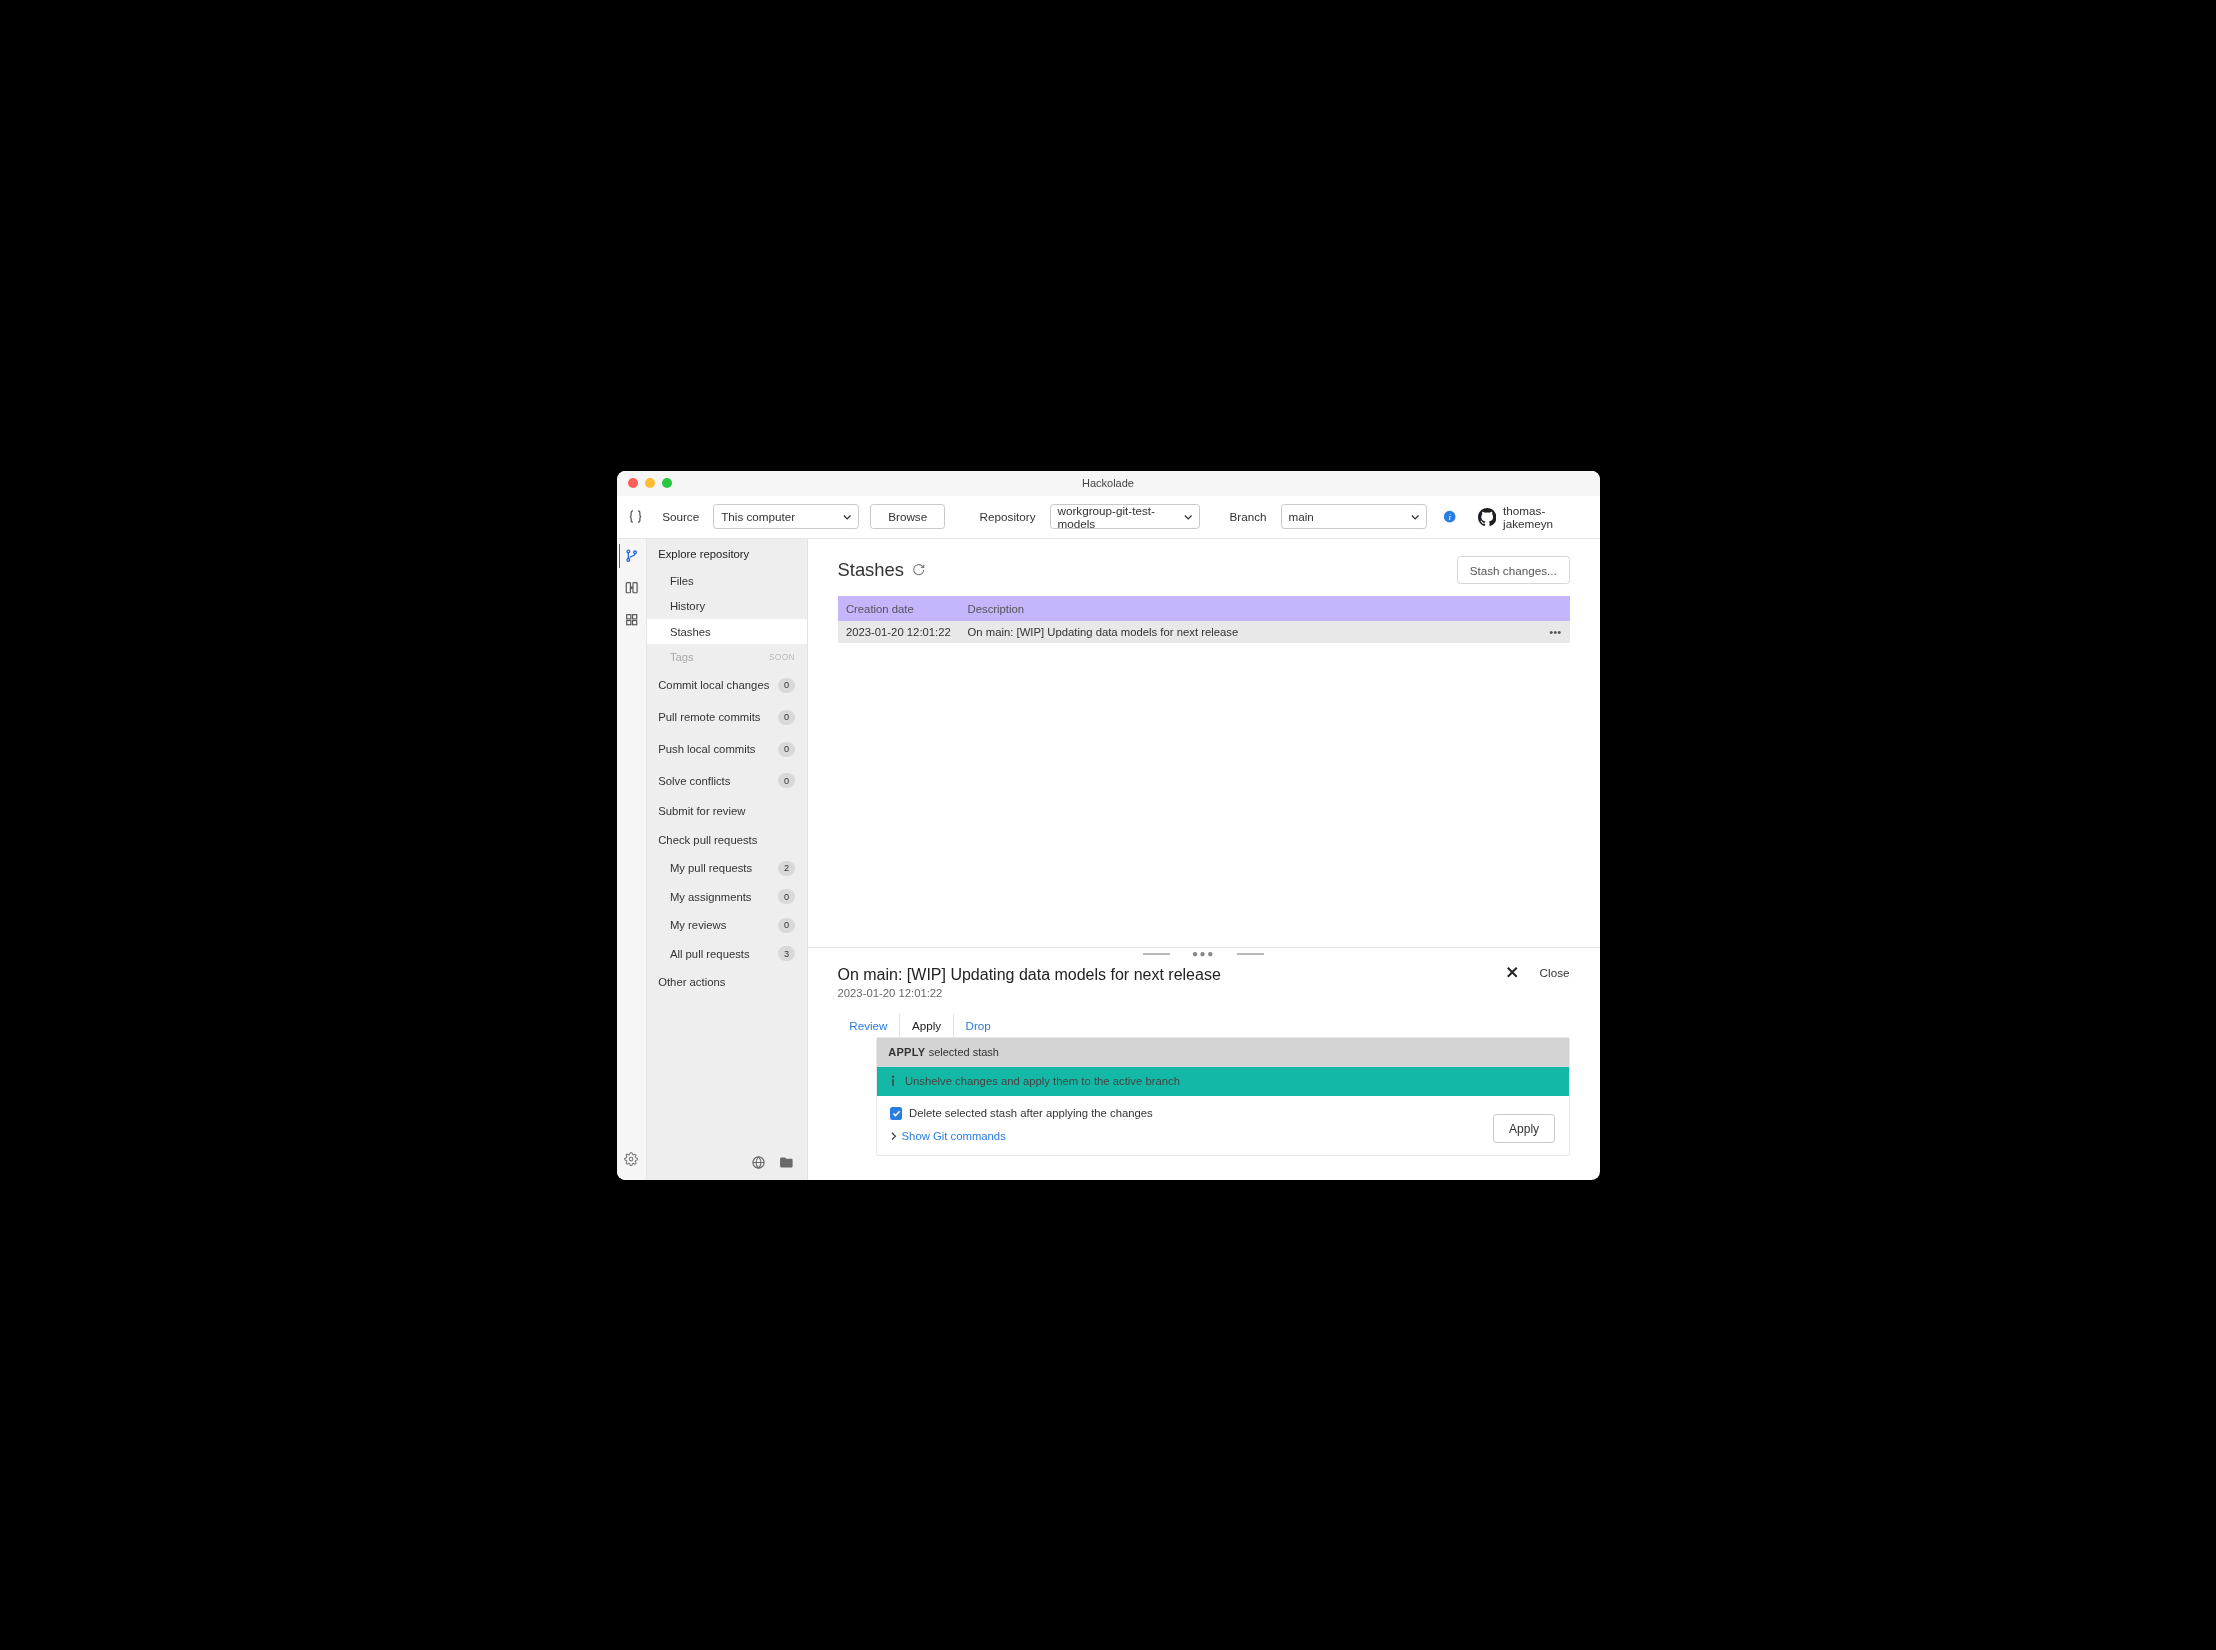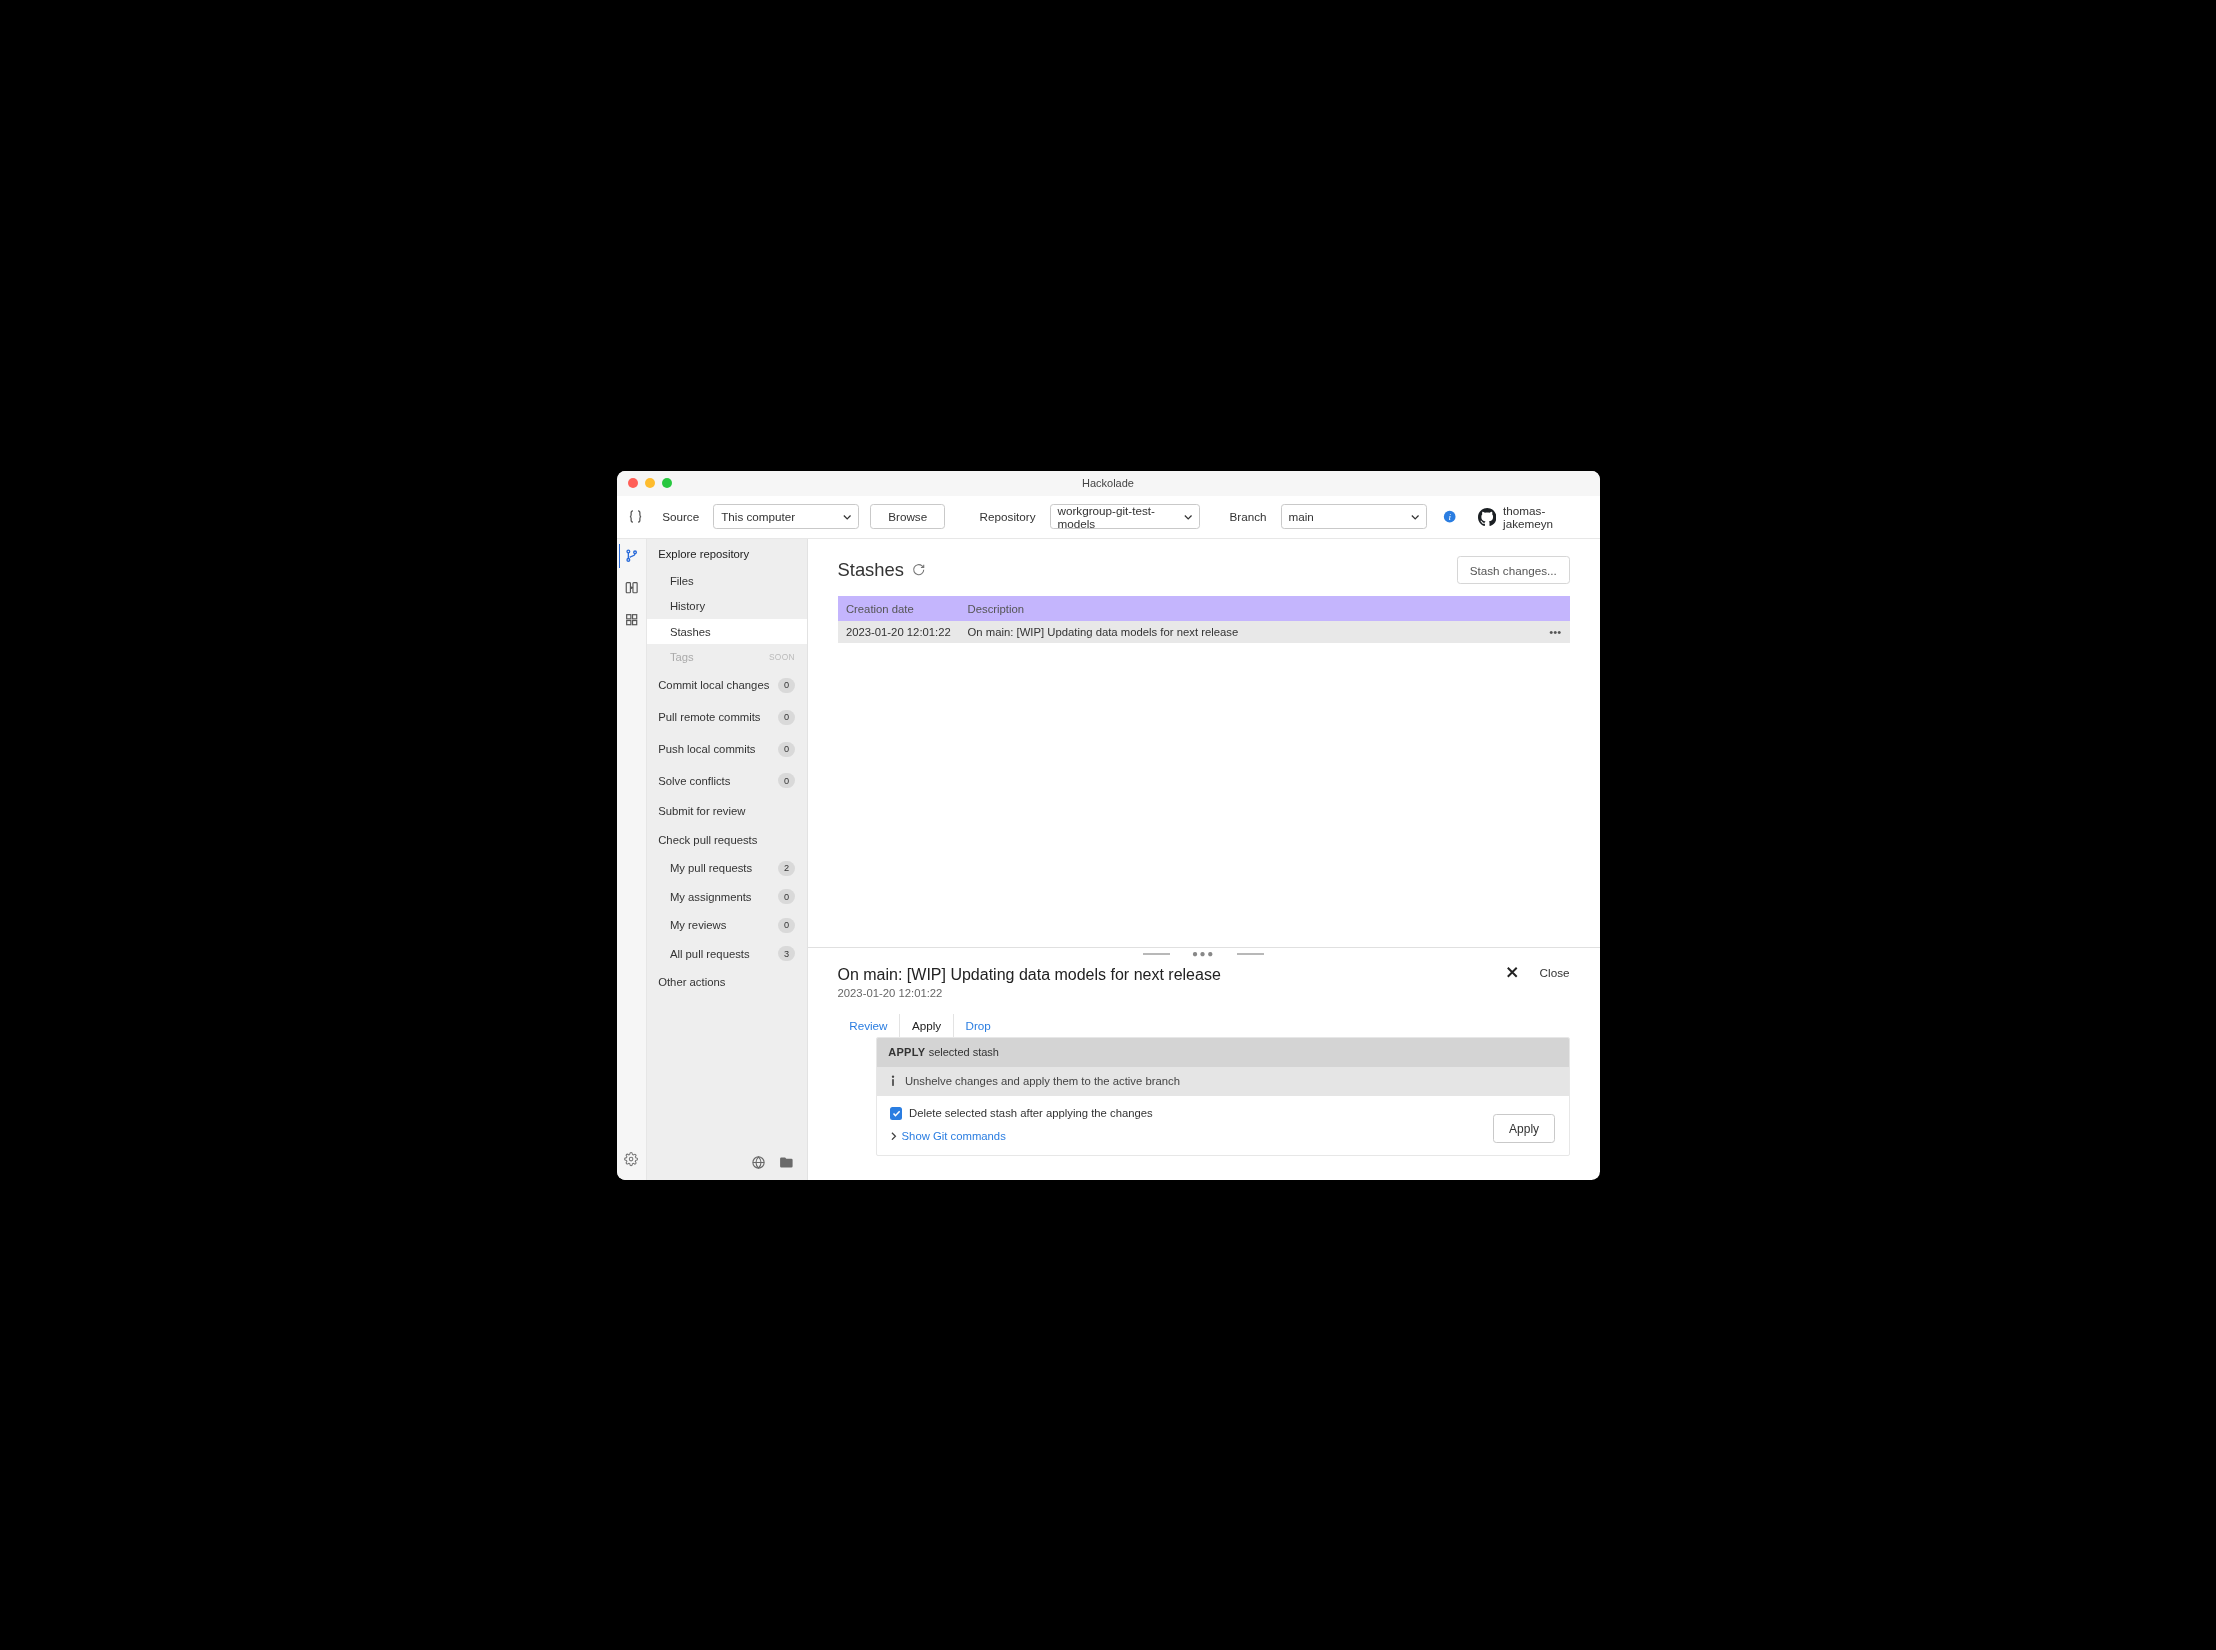--- a/index.html
+++ b/index.html
@@ -53,21 +53,21 @@
   .detail-head .titleblock h2 { font-size: 16px; font-weight: 400; color: #222; }
   .detail-head .titleblock .sub { font-size: 11.3px; color: #666; margin-top: 3.3px; }
   .closebtn { margin-left: auto; display: flex; align-items: center; gap: 21px; color: #333; cursor: pointer; font-size: 11.7px; }
   .tabs { display: flex; margin-top: 15px; }
   .tab { padding: 5px 11.7px; font-size: 11.7px; cursor: pointer; color: #2a7de1; }
   .tab + .tab { border-left: 0.8px solid #e3e3e3; }
   .tab.active { color: #222; }
   .panel { margin: 0 0 0 38px; border: 0.8px solid #e7e7e7; border-radius: 2px; overflow: hidden; }
   .panel-title { background: #d4d4d4; padding: 8.4px 11.7px; font-size: 11px; color: #333; }
   .panel-title b { font-weight: 600; margin-right: 3.3px; letter-spacing: 0.3px; }
-  .panel-info { background: #e5e5e5; padding: 8.4px 11.7px; display: flex; align-items: center; gap: 6.7px; font-size: 11.3px; color: #444; }
+  .panel-info { background: #14b8a6; padding: 8.4px 11.7px; display: flex; align-items: center; gap: 6.7px; font-size: 11.3px; color: #444; }
   .panel-body { padding: 11.7px 13.4px 13.4px; display: flex; flex-direction: column; gap: 10px; position: relative; }
   .chkrow { display: flex; align-items: center; gap: 6.7px; font-size: 11.3px; }
   .chkbox { width: 12.5px; height: 12.5px; border-radius: 2.5px; background: #2a7de1; display: flex; align-items: center; justify-content: center; }
   .linkrow { display: flex; align-items: center; gap: 5px; color: #2a7de1; font-size: 11.3px; cursor: pointer; }
   .applybtn { position: absolute; right: 13.4px; bottom: 11.7px; border: 0.8px solid #c9c9c9; border-radius: 3.3px; padding: 6.7px 15px; background: #fff; cursor: pointer; font-size: 12px; }
   svg { display: block; }
 </style>
 </head>
 <body>
 

